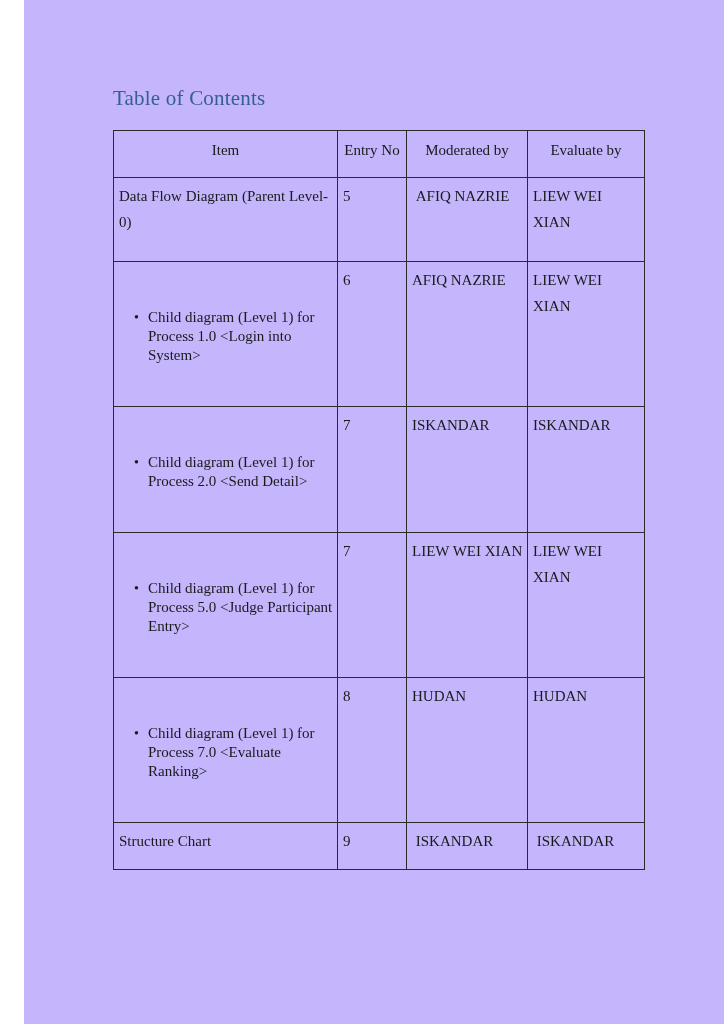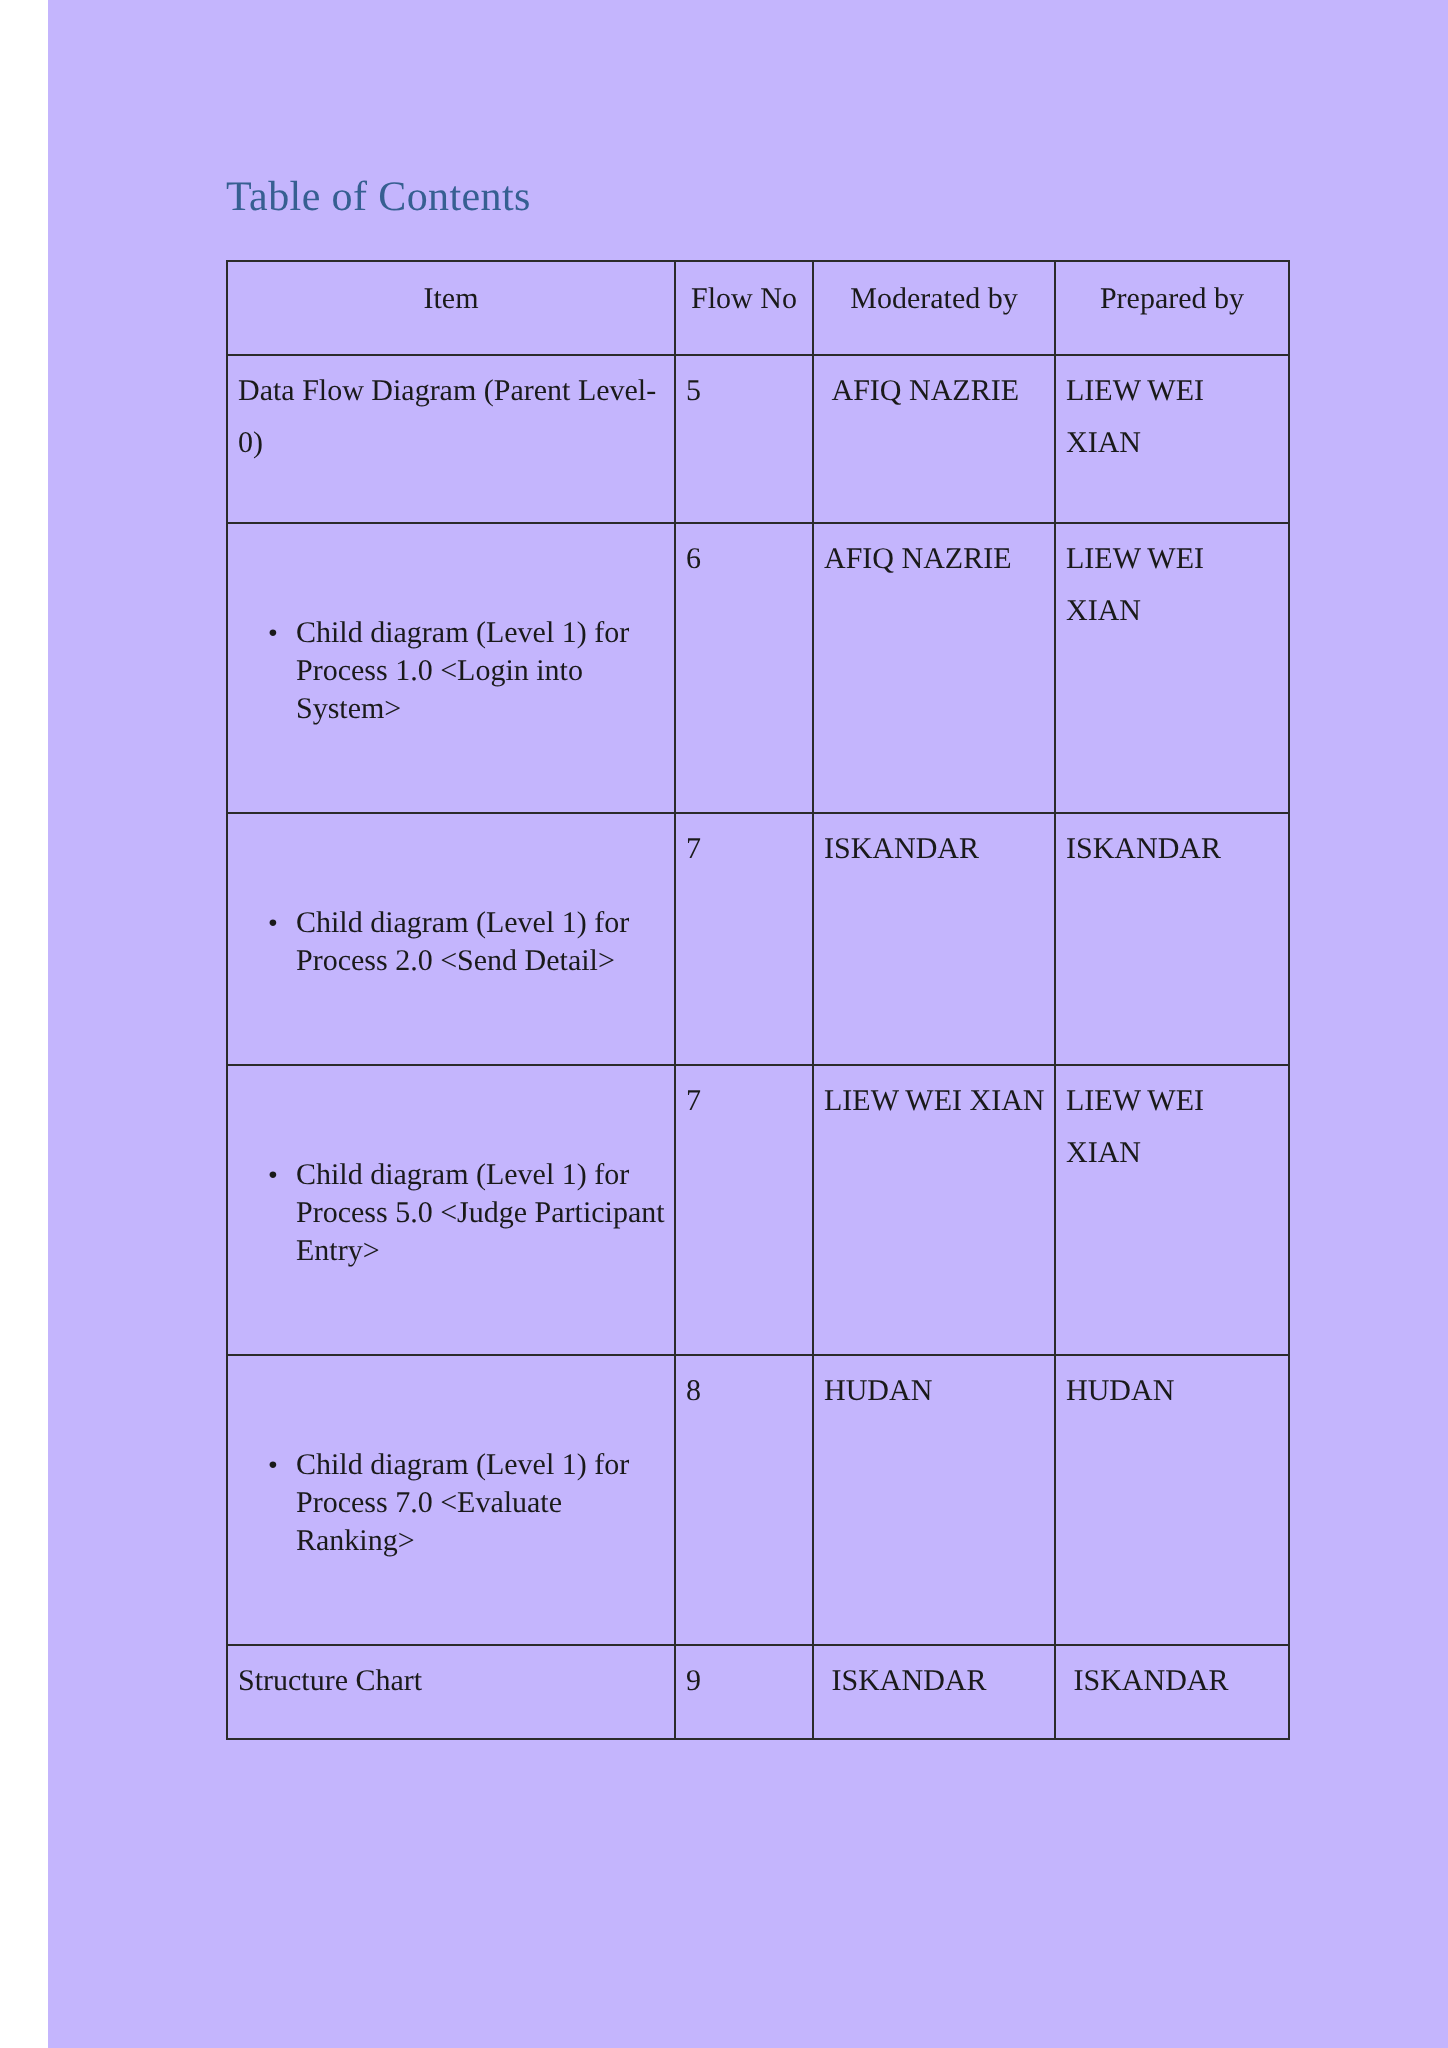--- a/index.html
+++ b/index.html
@@ -86,23 +86,23 @@
   <table class="toc-table">
     <colgroup>
       <col class="c-item">
         <col class="c-page">
         <col class="c-prep">
         <col class="c-mod">
     </colgroup>
     <thead>
       <tr class="hrow">
         <th>Item</th>
-        <th>Flow No</th>
+        <th>Entry No</th>
         <th>Moderated by</th>
-        <th>Prepared by</th>
+        <th>Evaluate by</th>
       </tr>
     </thead>
     <tbody>
       <tr class="h84">
         <td class="item-cell">Data Flow Diagram (Parent Level-0)</td>
         <td class="page-cell">5</td>
         <td class="prepared-cell"> AFIQ NAZRIE</td>
         <td class="moderated-cell">LIEW WEI XIAN</td>
       </tr>
       <tr class="h77 bullet-row">

